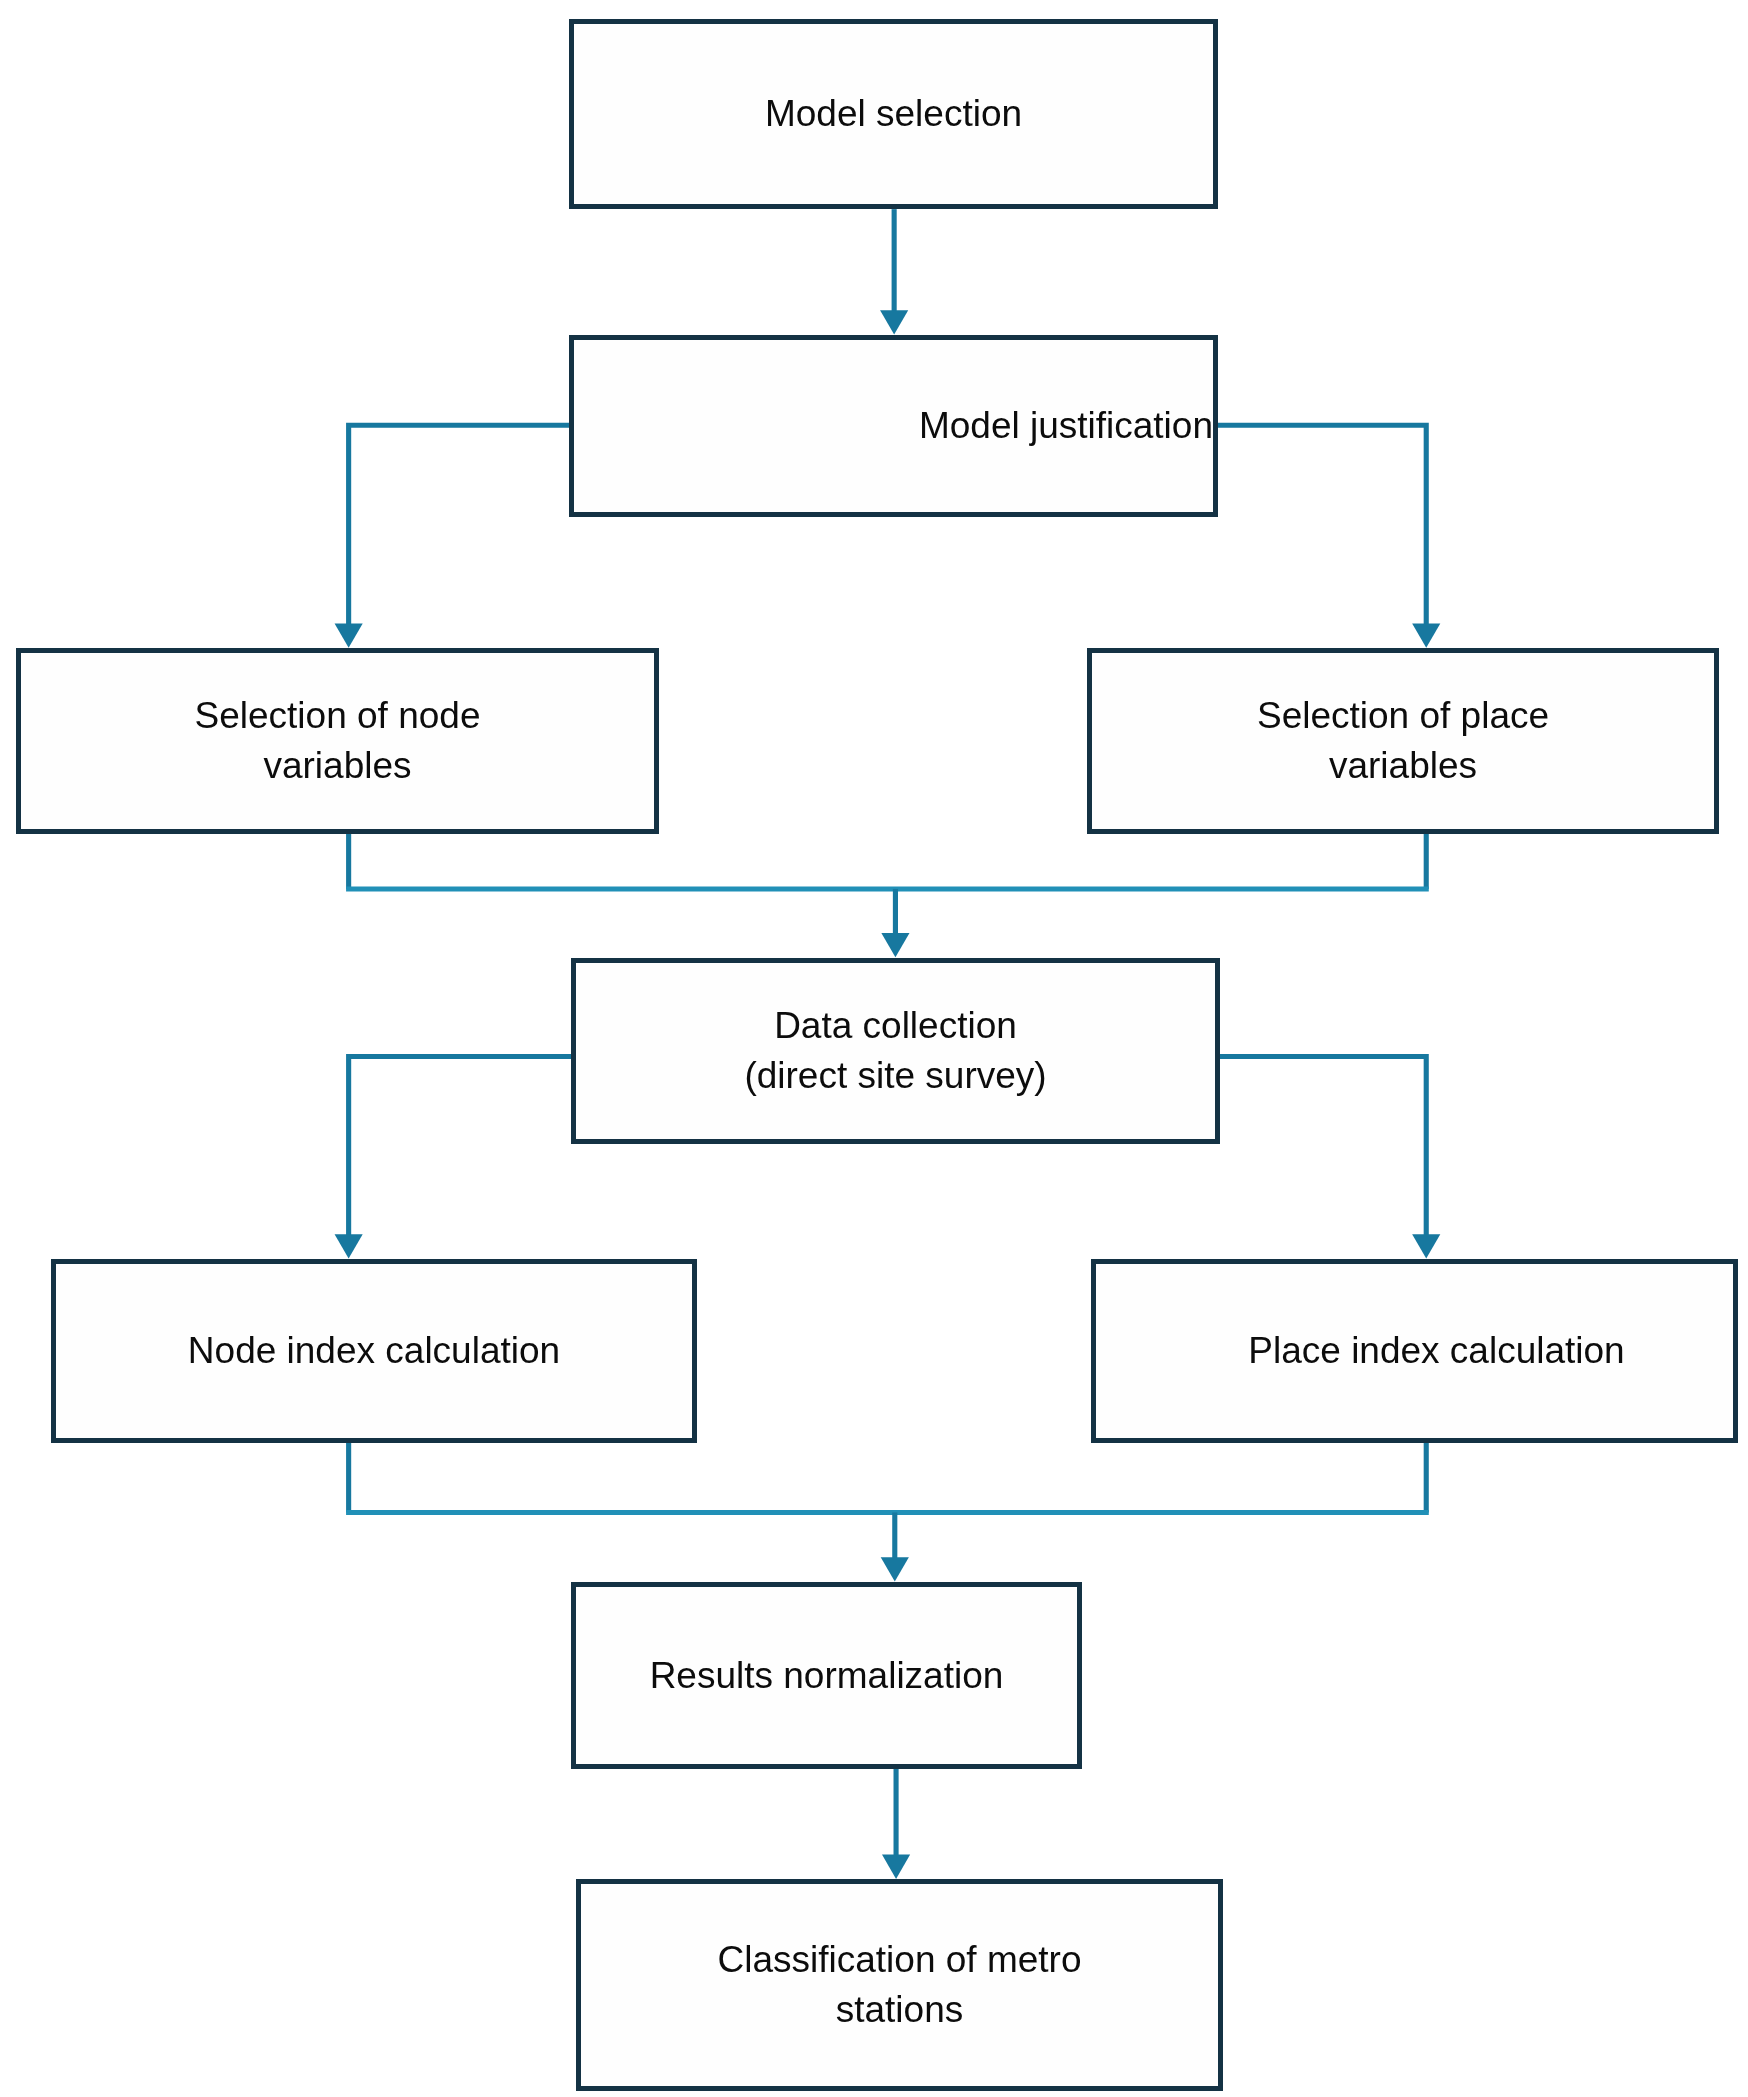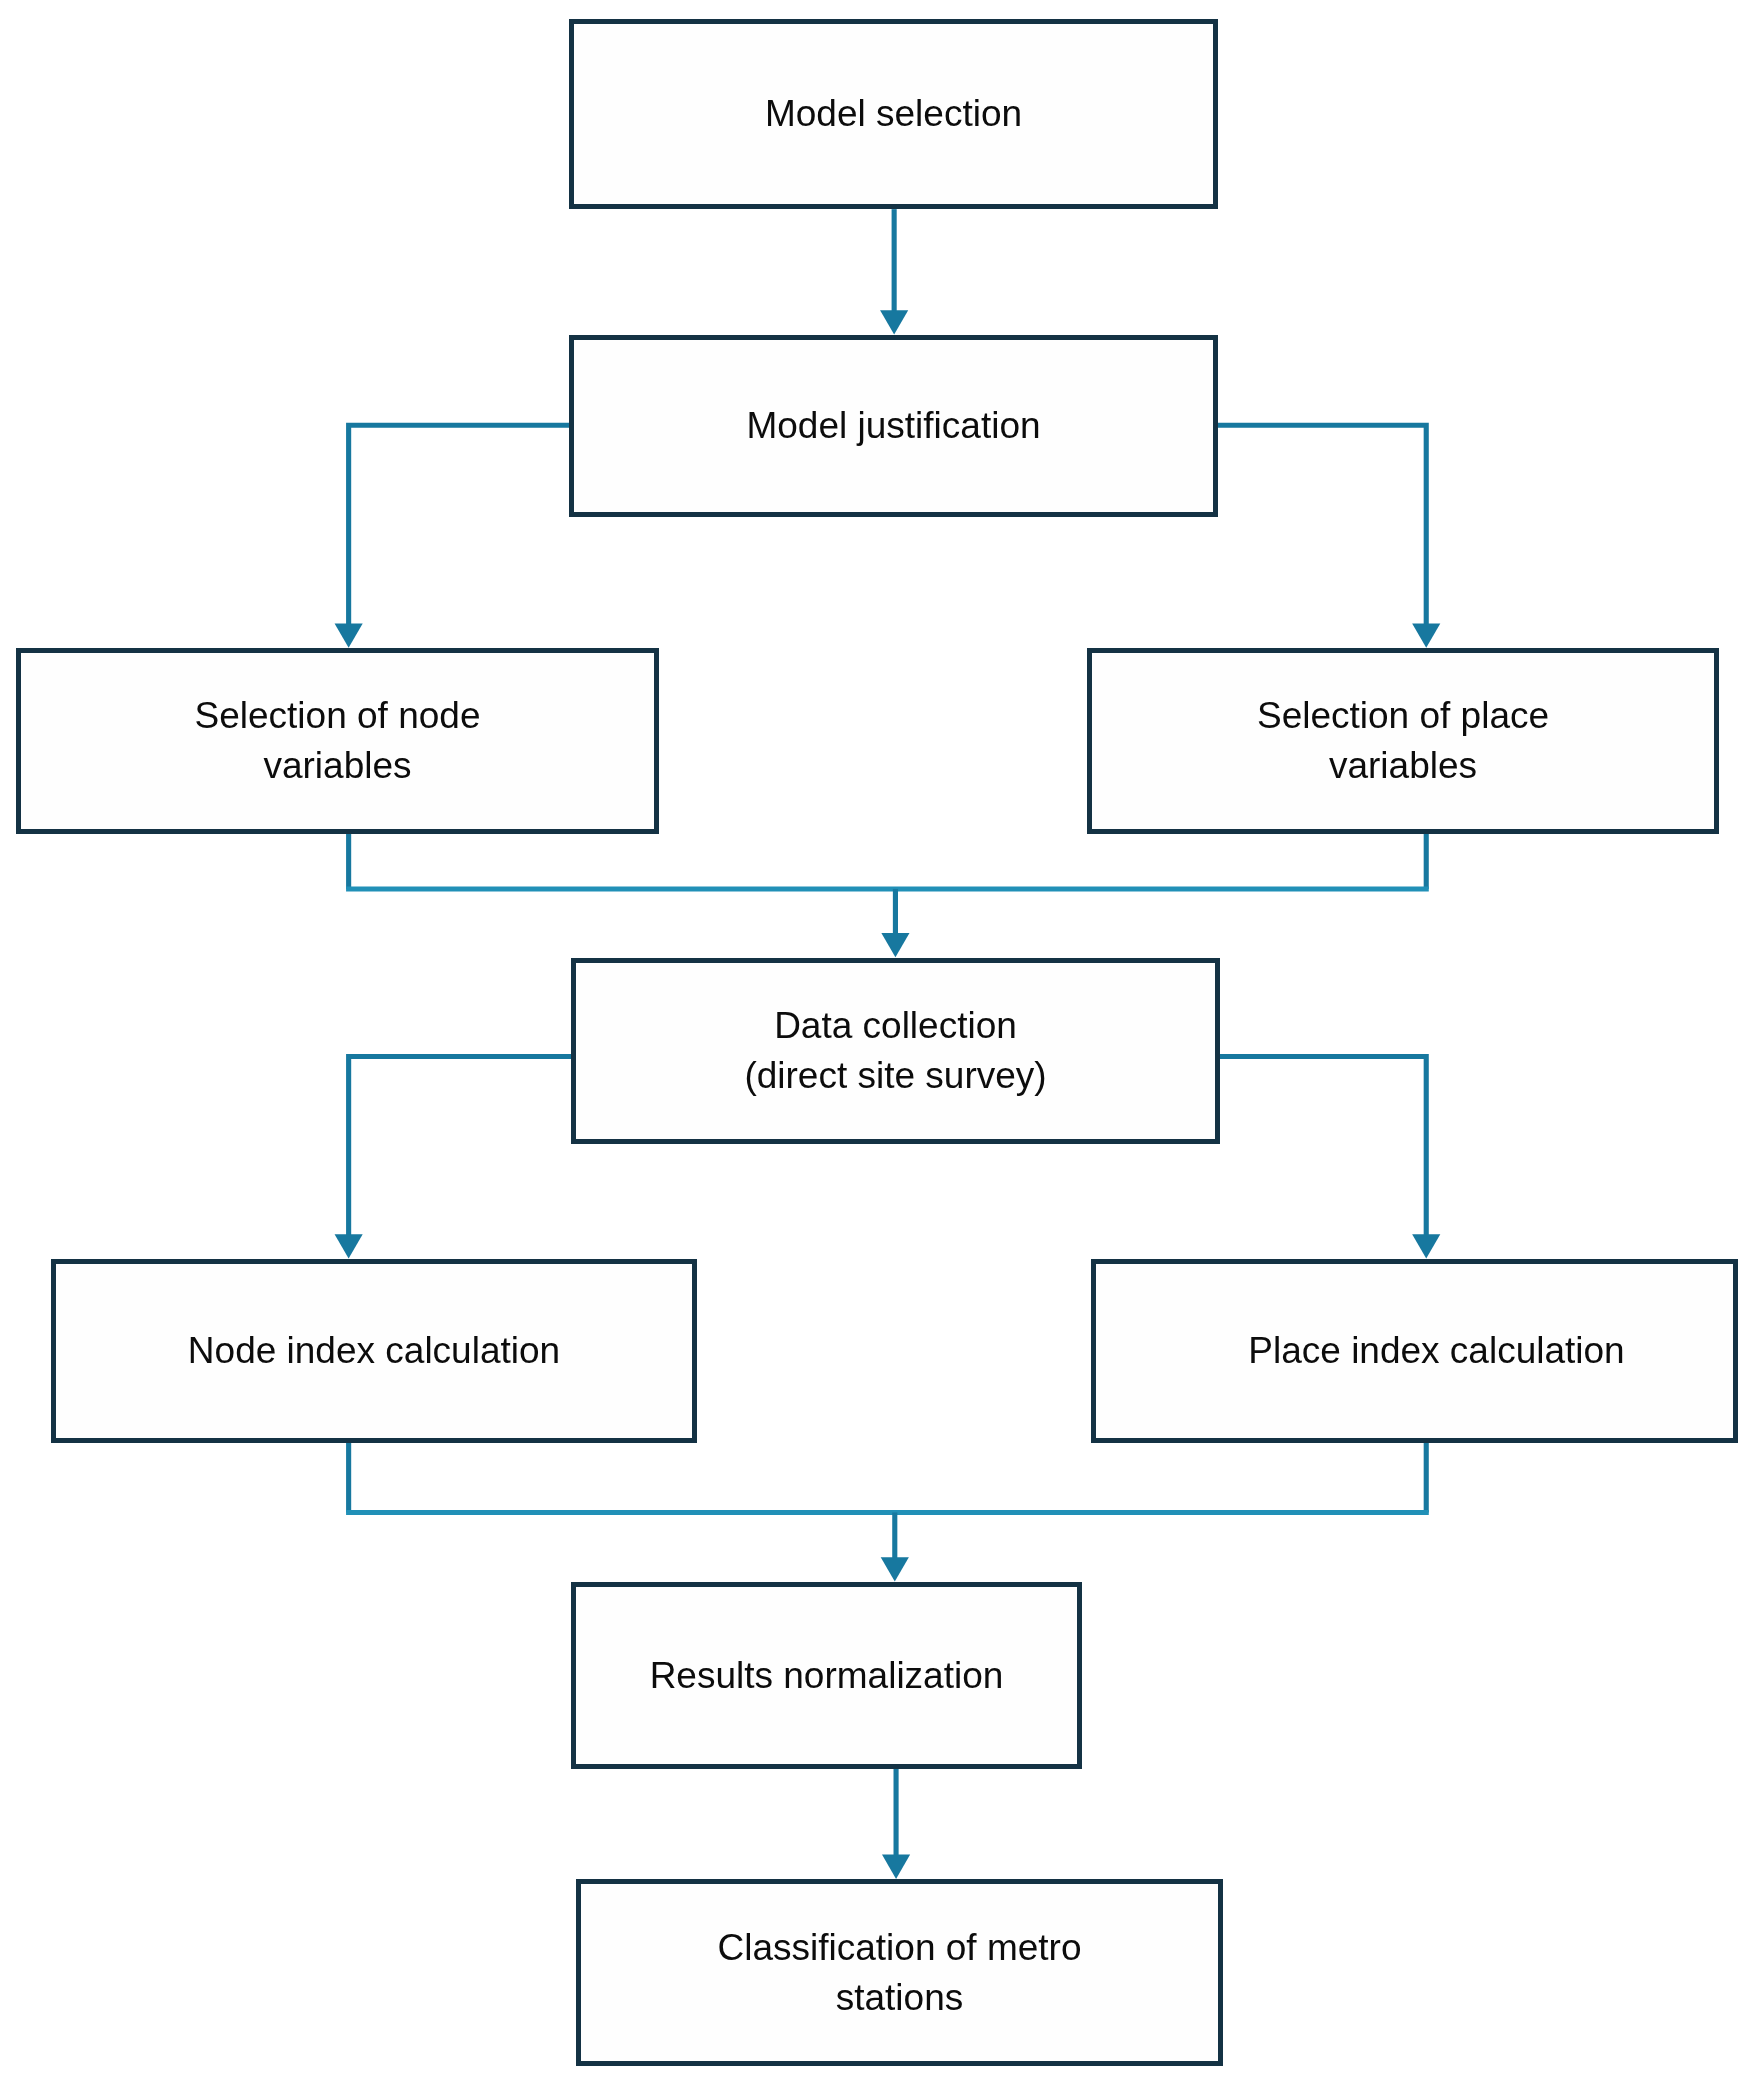--- a/index.html
+++ b/index.html
@@ -46,28 +46,28 @@
     align-items: center;
     justify-content: center;
     text-align: center;
     color: #0c0c0c;
     font-size: 37px;
     line-height: 1.35;
     white-space: pre-line;
     z-index: 2;
   }
   .n1 { left: 569px;  top: 19px;   width: 649px; height: 190px; }
-  .n2 { left: 569px;  top: 335px;  width: 649px; height: 182px; }
+  .n2 { left: 569px;  top: 335px;  width: 649px; height: 182px; justify-content: flex-end; }
   .n3 { left: 16px;   top: 648px; width: 643px; height: 186px; }
   .n4 { left: 1087px; top: 648px; width: 632px; height: 186px; }
   .n5 { left: 571px;  top: 958px; width: 649px; height: 186px; }
   .n6 { left: 51px;   top: 1259px; width: 646px; height: 184px; }
   .n7 { left: 1091px; top: 1259px; width: 647px; height: 184px; padding-left: 44px; }
   .n8 { left: 571px;  top: 1582px; width: 511px; height: 187px; }
-  .n9 { left: 576px;  top: 1879px; width: 647px; height: 187px; }
+  .n9 { left: 576px;  top: 1879px; width: 647px; height: 212px; }
 </style>
 </head>
 <body>
 
 <div class="canvas">
 
   <svg class="connectors" width="1748" height="2097" viewBox="0 0 2733 3279">
 
     <line class="edge" x1="1398" y1="327" x2="1398" y2="490"></line>
     <polygon class="head" points="1376,485 1420,485 1398,523"></polygon>

